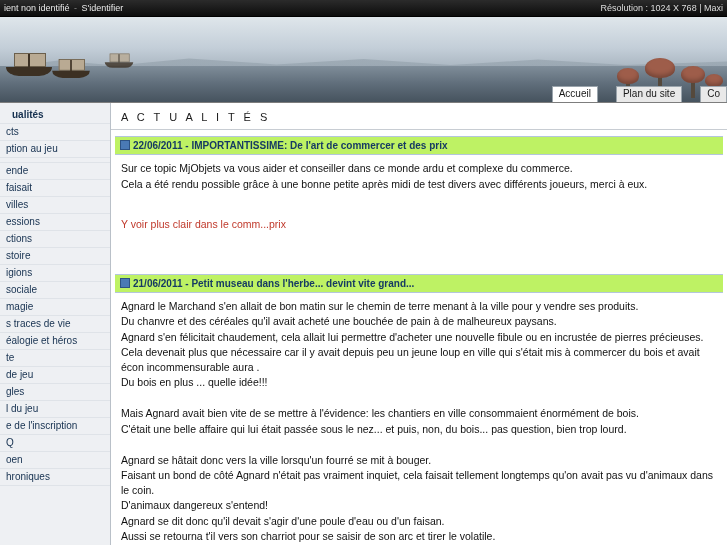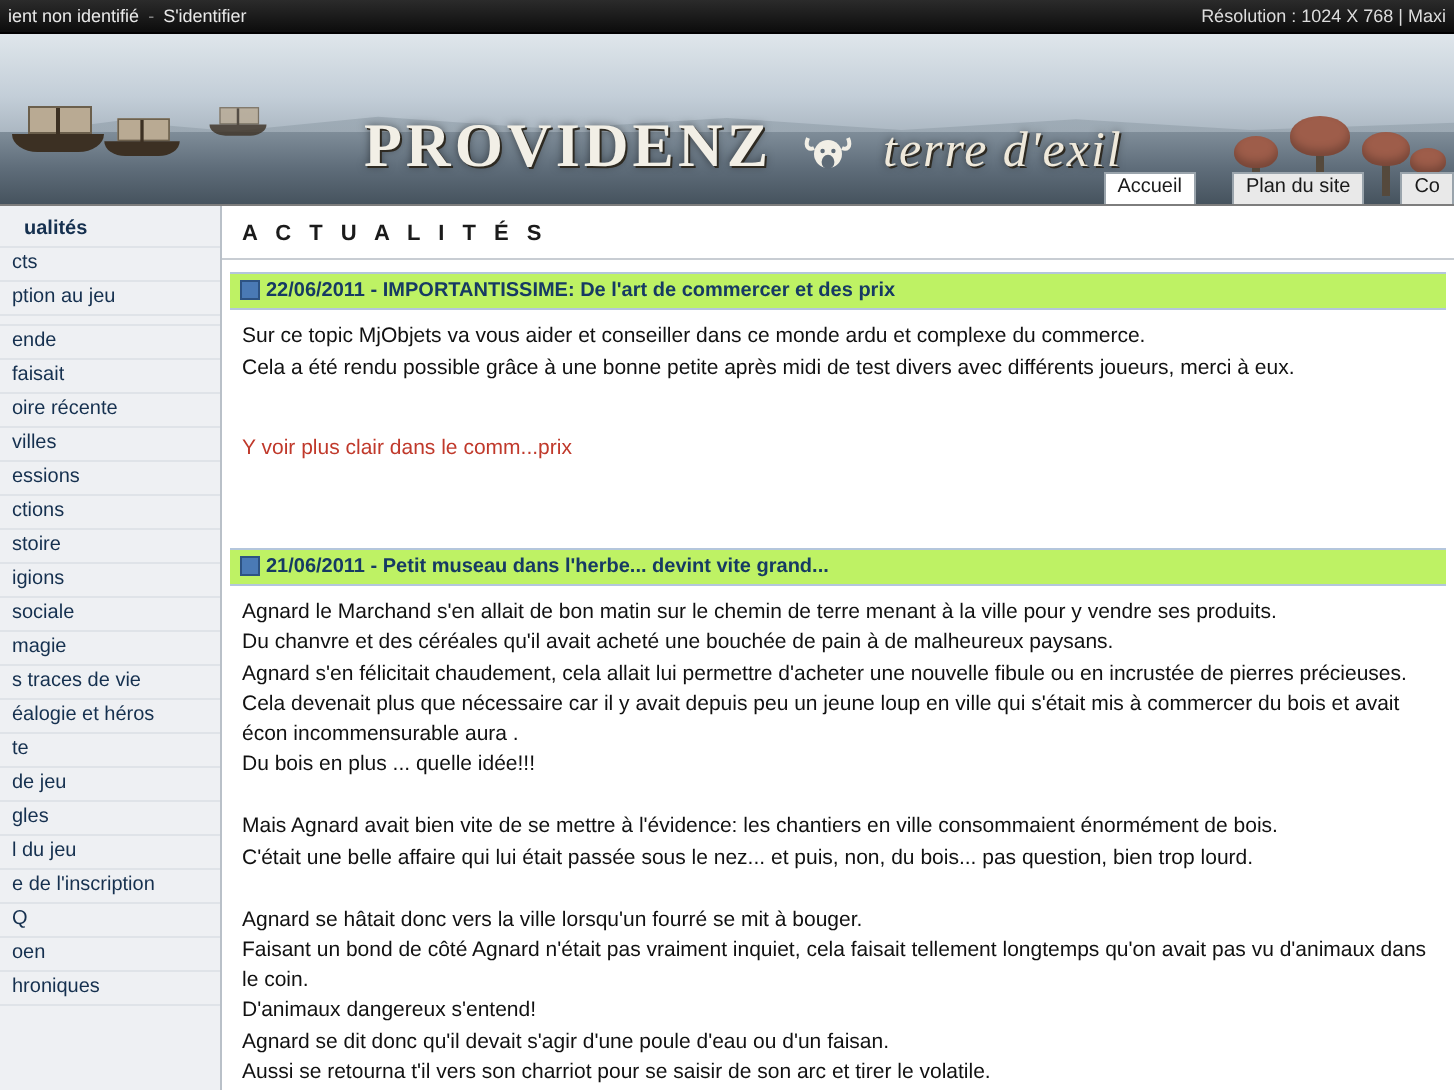--- a/index.html
+++ b/index.html
@@ -213,21 +213,21 @@
 
   .content {
     flex: 1 1 auto;
     position: relative;
     background: #ffffff;
     overflow: hidden;
   }
   .content-head {
     font-size: 11px;
     letter-spacing: 3px;
-    font-weight: bold;
+    font-weight: normal;
     color: #1b1b1b;
     padding: 8px 0 6px 10px;
     border-bottom: 1px solid #c8cdd3;
   }
   .news-item { padding: 0 0 6px 0; }
   .news-title {
     background: #bef264;
     border-top: 1px solid #b4c6dc;
     border-bottom: 1px solid #b4c6dc;
     color: #163a63;
@@ -293,33 +293,20 @@
       <div class="sail"></div>
         <div class="mast"></div>
         <div class="hull"></div>
     </div>
     <div class="boat boat3">
       <div class="sail"></div>
         <div class="mast"></div>
         <div class="hull"></div>
     </div>
 
-    <div class="banner-logo">
-      <span class="prov">PROVIDENZ</span>
-      <span class="bull">
-        <svg width="26" height="20" viewBox="0 0 26 20">
-          <path d="M3 3 C1 8, 4 9, 6 8 M23 3 C25 8, 22 9, 20 8" stroke="#f2efe6" stroke-width="2" fill="none"></path>
-          <ellipse cx="13" cy="11" rx="7" ry="7" fill="#f2efe6"></ellipse>
-          <ellipse cx="13" cy="15" rx="3.2" ry="3.6" fill="#5d6a76"></ellipse>
-          <circle cx="10.3" cy="9.5" r="1.1" fill="#5d6a76"></circle>
-          <circle cx="15.7" cy="9.5" r="1.1" fill="#5d6a76"></circle>
-        </svg>
-      </span>
-      <span class="banner-sub">terre d'exil</span>
-    </div>
 
     <div class="banner-trees">
       <div class="tree" style="left:2px;width:22px;height:30px;">
         <div class="trunk" style="height:18px;"></div>
         <div class="cap" style="bottom:14px;width:22px;height:16px;"></div>
       </div>
       <div class="tree" style="left:30px;width:30px;height:40px;">
         <div class="trunk" style="height:24px;"></div>
         <div class="cap" style="bottom:20px;width:30px;height:20px;"></div>
       </div>
@@ -342,21 +329,20 @@
 
   <div class="layout">
 
     <div class="sidebar">
       <a class="side-item bold" href="#">ualités</a>
       <a class="side-item" href="#">cts</a>
       <a class="side-item" href="#">ption au jeu</a>
       <a class="side-item" href="#"></a>
       <a class="side-item" href="#">ende</a>
       <a class="side-item" href="#">faisait</a>
-      <a class="side-item" href="#">oire récente</a>
       <a class="side-item" href="#">villes</a>
       <a class="side-item" href="#">essions</a>
       <a class="side-item" href="#">ctions</a>
       <a class="side-item" href="#">stoire</a>
       <a class="side-item" href="#">igions</a>
       <a class="side-item" href="#">sociale</a>
       <a class="side-item" href="#">magie</a>
       <a class="side-item" href="#">s traces de vie</a>
       <a class="side-item" href="#">éalogie et héros</a>
       <a class="side-item" href="#">te</a>

